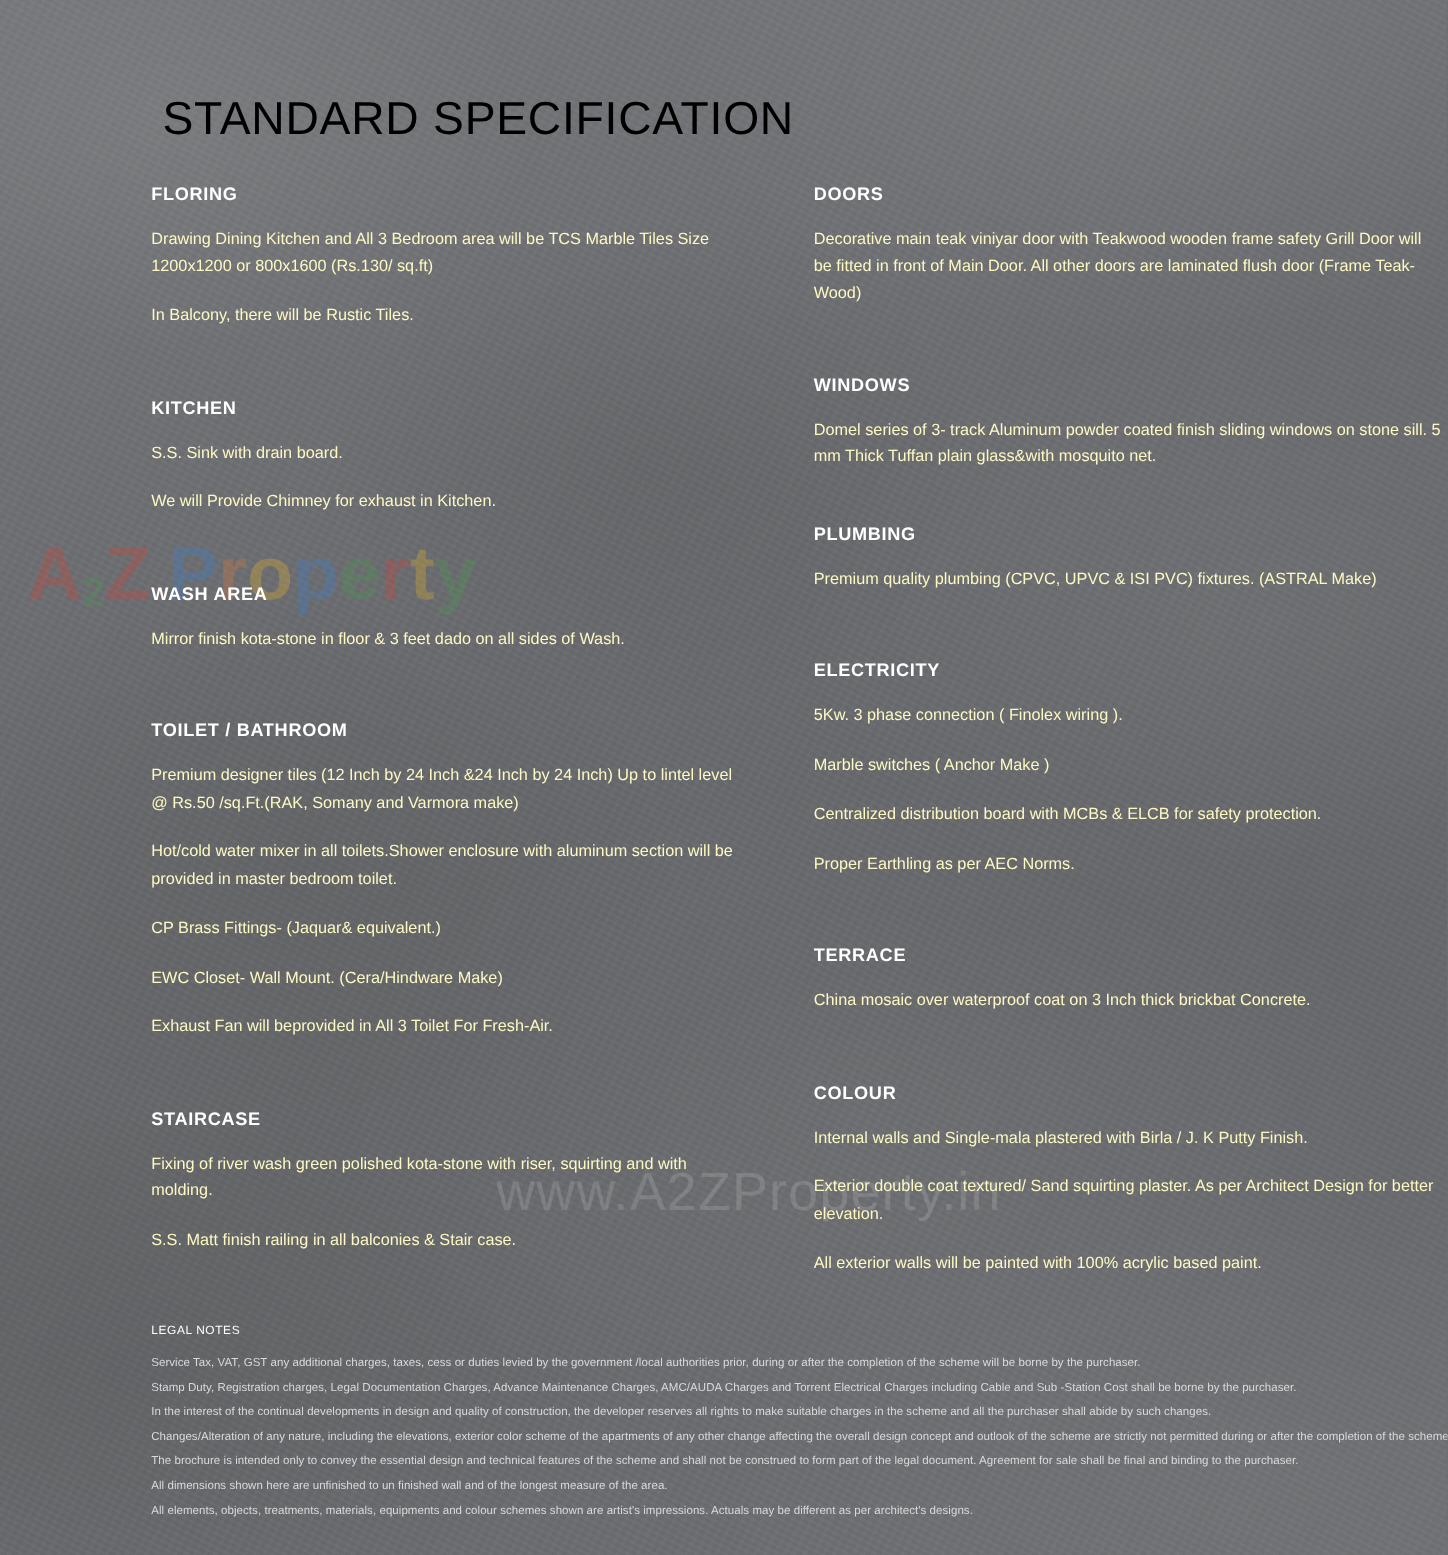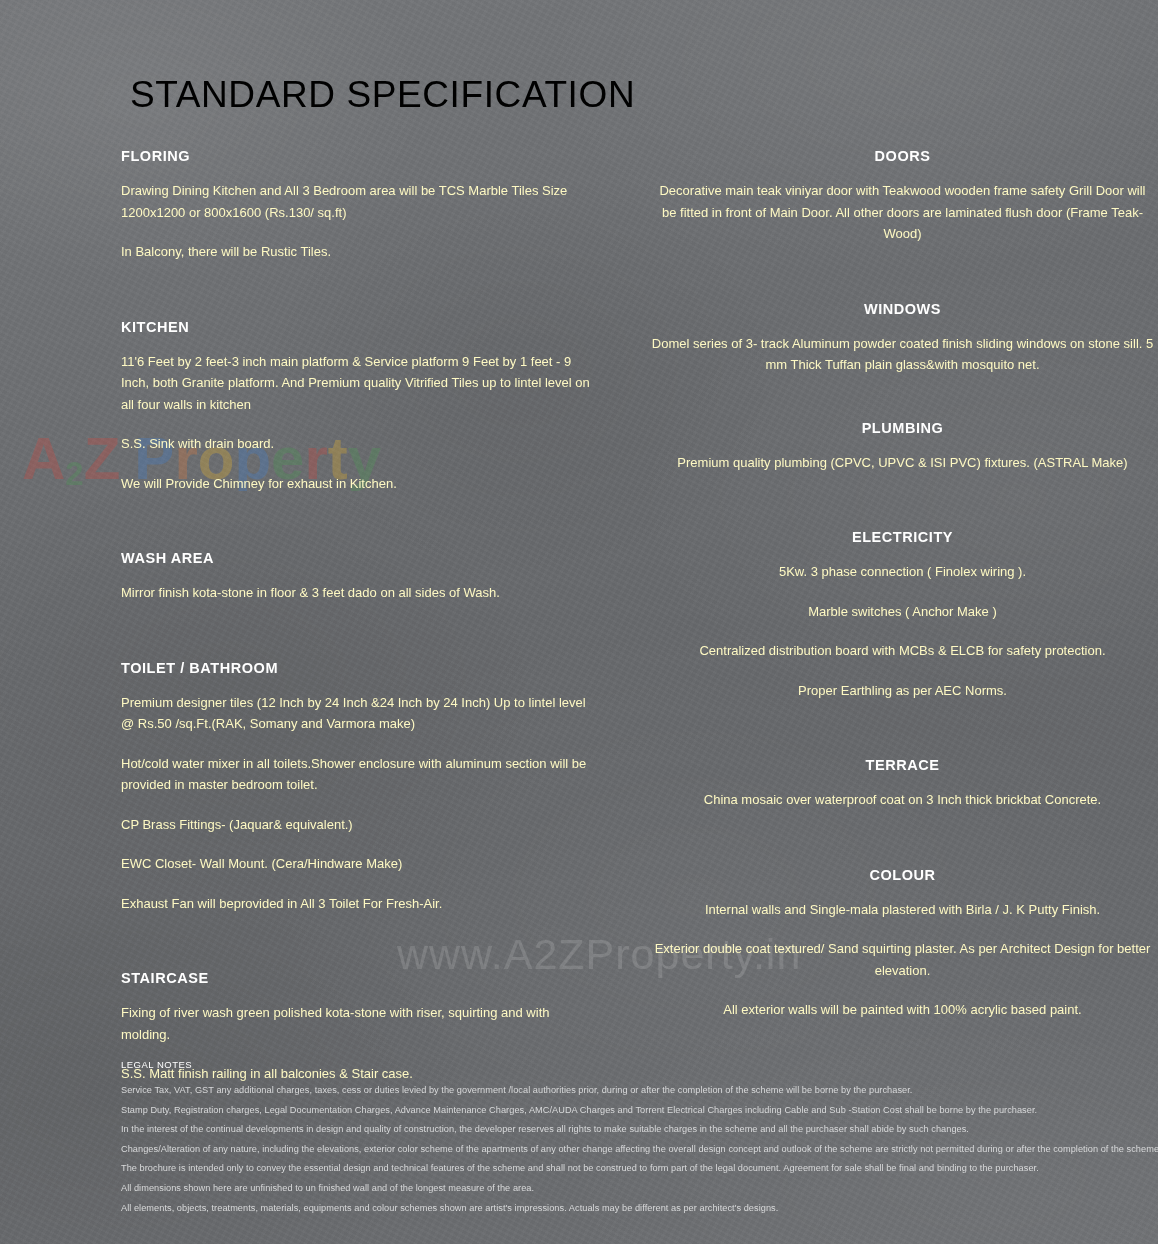--- a/index.html
+++ b/index.html
@@ -89,21 +89,21 @@
     letter-spacing: 0.6px;
     color: #000000;
     margin-left: 10px;
   }
 
   .col {
     position: absolute;
     top: 148px;
   }
   .col-left  { left: 121px; width: 470px; }
-  .col-right { left: 651px; width: 503px; text-align: center; }
+  .col-right { left: 651px; width: 503px; }
 
   .section { margin-bottom: 0; }
   .sec-head {
     font-size: 14.5px;
     font-weight: 700;
     letter-spacing: 0.55px;
     color: #ffffff;
     margin: 0 0 16px 0;
   }
   .sec-head.sp-slash { font-weight: 700; }
@@ -161,21 +161,20 @@
     <div class="section">
       <div class="sec-head">FLORING</div>
       <p class="para">Drawing Dining Kitchen and All 3 Bedroom area will be TCS Marble Tiles Size 1200x1200 or 800x1600 (Rs.130/ sq.ft)</p>
       <p class="para">In Balcony, there will be Rustic Tiles.</p>
     </div>
 
     <div class="gap-lg"></div>
 
     <div class="section">
       <div class="sec-head">KITCHEN</div>
-      <p class="para">11'6 Feet by 2 feet-3 inch main platform &amp; Service platform 9 Feet by 1 feet - 9 Inch, both Granite platform. And Premium quality Vitrified Tiles up to lintel level on all four walls in kitchen</p>
       <p class="para">S.S. Sink with drain board.</p>
       <p class="para">We will Provide Chimney for exhaust in Kitchen.</p>
     </div>
 
     <div class="gap-lg"></div>
 
     <div class="section">
       <div class="sec-head">WASH AREA</div>
       <p class="para">Mirror finish kota-stone in floor &amp; 3 feet dado on all sides of Wash.</p>
     </div>

